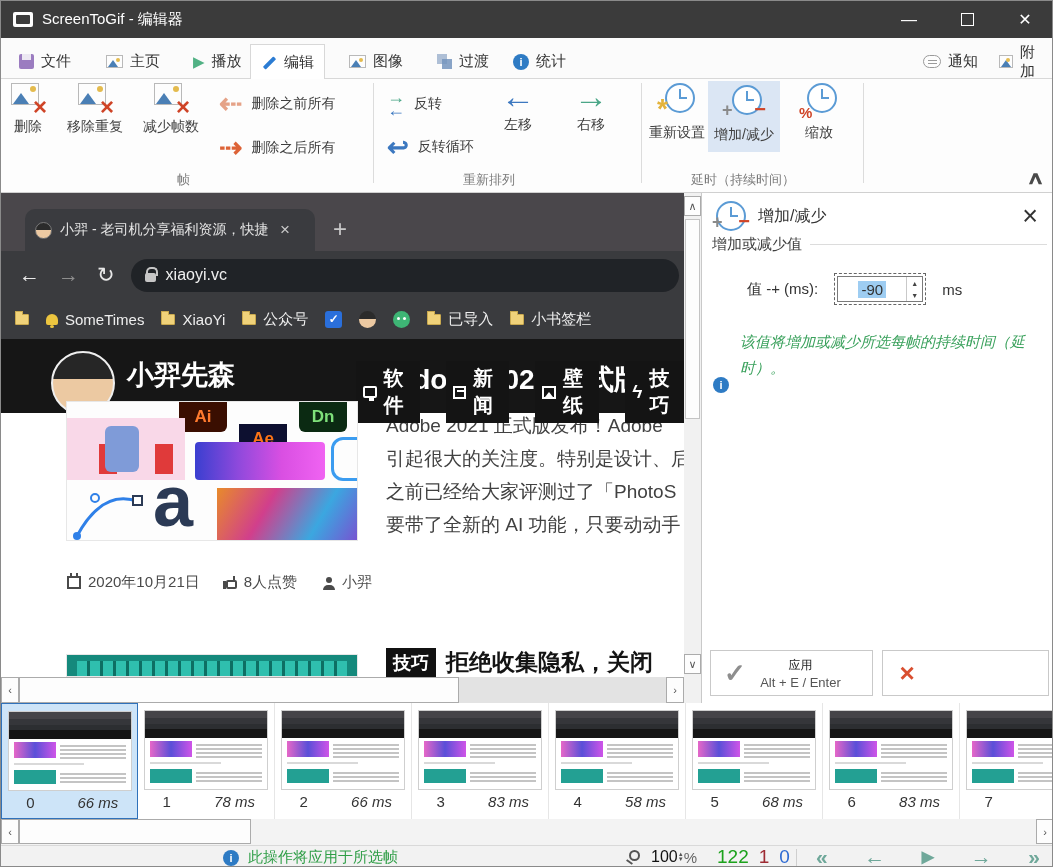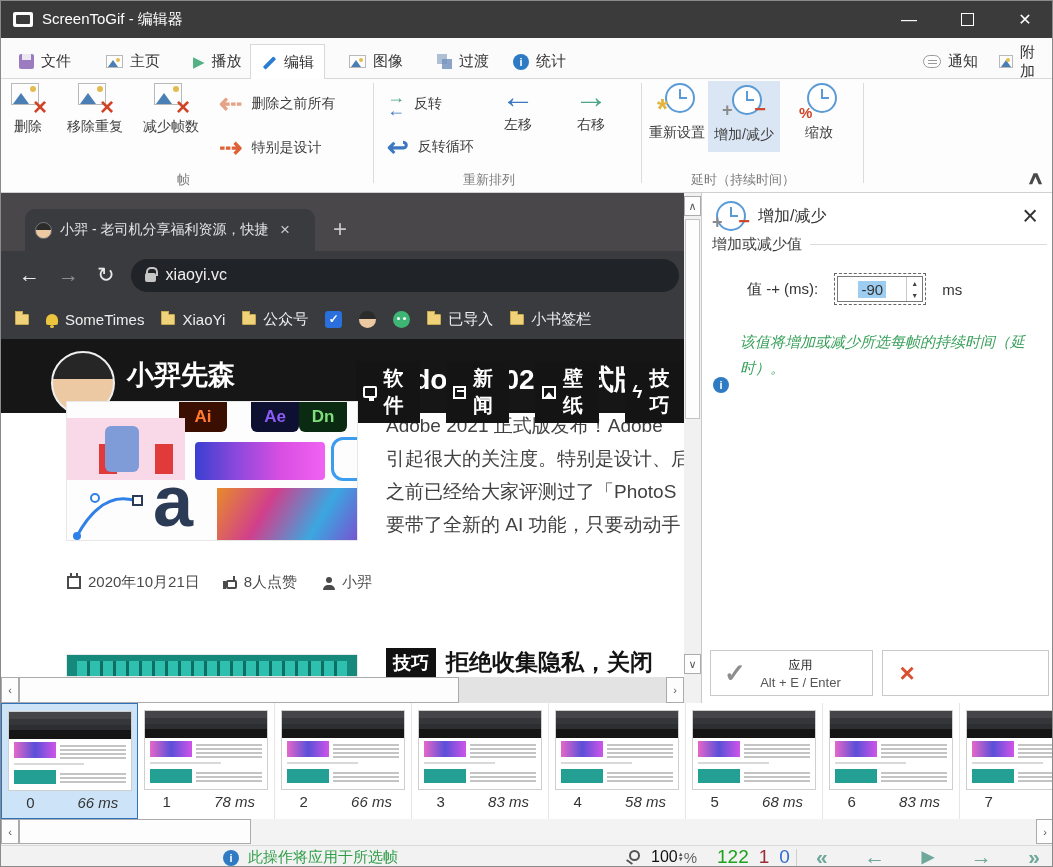--- a/index.html
+++ b/index.html
@@ -123,21 +123,21 @@
   .ico-bolt { color:#fff; font-size:19px; font-weight:bold; font-style:normal; }
   #sitelogo { position:absolute; left:50px; top:12px; z-index:3; display:flex; gap:12px; }
   .logo-av { width:64px; height:64px; border-radius:50%; background:linear-gradient(180deg,#262626 44%,#ecc9a2 44%); border:2px solid #efefef; }
   .logo-name { color:#fff; font-size:27px; font-weight:bold; margin-top:6px; }
   .logo-dom { color:#8d8d8d; font-size:12px; letter-spacing:2px; margin-top:6px; }
   #collage { position:absolute; left:65px; top:62px; width:292px; height:140px; background:#fdfdfd;
              border:1px solid #e7e7e7; z-index:4; overflow:hidden; }
   .c-ai,.c-ae,.c-dn { position:absolute; top:0; width:48px; height:30px; border-radius:0 0 6px 6px; font-weight:bold; font-size:17px;
              display:flex; align-items:center; justify-content:center; }
   .c-ai { left:112px; background:#3a0e01; color:#ff7a2e; }
-  .c-ae { left:184px; background:#0d1030; color:#8b5cf6; }
+  .c-ae { left:172px; background:#0d1030; color:#f97316;margin-top:22px; }
   .c-dn { left:232px; background:#0b2a12; color:#7ee07a; }
   .c-pink { position:absolute; left:0; top:16px; width:118px; height:62px; background:#f9d8e8; }
   .c-fig { position:absolute; left:38px; top:8px; width:34px; height:46px; background:#7f9bd8; border-radius:6px;
            box-shadow:-14px 10px 0 -8px #e03a3a, 42px 10px 0 -8px #e03a3a; }
   .c-grad { position:absolute; left:128px; top:40px; width:130px; height:38px; border-radius:4px;
             background:linear-gradient(90deg,#3a3fd0,#8f49dc,#d94fe2,#f063f2); }
   .c-pill { position:absolute; left:264px; top:35px; width:40px; height:44px; border:3px solid #3b9cf0; border-radius:12px; }
   .c-a { position:absolute; left:86px; top:66px; color:#2b3a55; font-size:72px; font-weight:bold; line-height:66px; }
   .c-liq { position:absolute; left:150px; top:86px; width:142px; height:54px;
            background:linear-gradient(120deg,#e88b2a 0%,#d13f8c 35%,#3ba7e0 70%,#7a4fd0 100%); }
@@ -317,21 +317,21 @@
     <div class="rbtn" style="left:142px">
       <span class="ico-del"><span class="ico-pic"><span class="mnt"></span><span class="sun"></span></span><span class="xmark">×</span></span>
       <span>减少帧数</span>
     </div>
     <div class="sbtn" style="left:218px; top:14px">
       <span class="arr a-faded">⇠</span>
       <span>删除之前所有</span>
     </div>
     <div class="sbtn" style="left:218px; top:58px">
       <span class="arr a-orange">⇢</span>
-      <span>特别是设计</span>
+      <span>删除之后所有</span>
     </div>
     <span class="glabel" style="left:176px">帧</span>
     <div class="gsep" style="left:372px"></div>
 
     <div class="sbtn" style="left:386px; top:12px">
       <span class="rev">
           <span class="r1">→</span>
           <span class="r2">←</span>
         </span>
       <span>反转</span>

